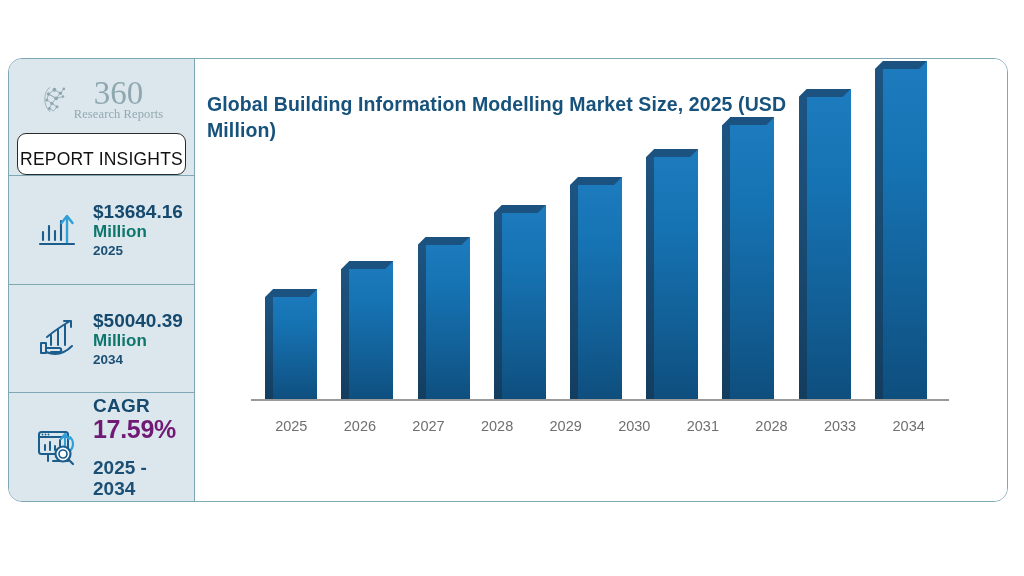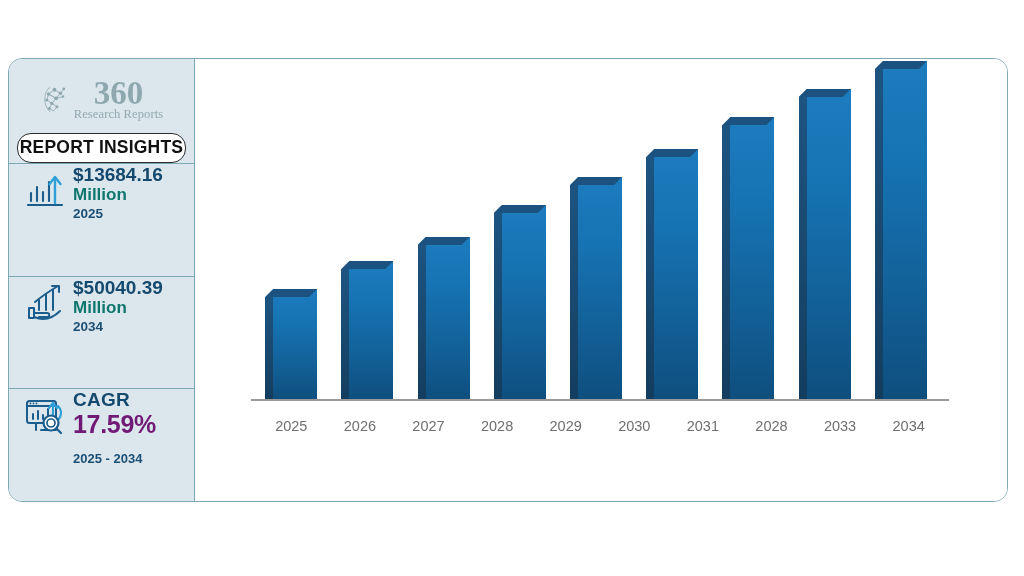--- a/index.html
+++ b/index.html
@@ -65,21 +65,21 @@
   }
   .brand-words {
     display: flex;
     flex-direction: column;
     align-items: center;
     line-height: 1;
   }
   .brand-360 {
     font-family: "Liberation Serif", serif;
     font-size: 33px;
-    font-weight: bold;
+    font-weight: normal;
     color: #8fa8b0;
     letter-spacing: 0px;
     line-height: 0.95;
   }
   .brand-sub {
     font-family: "Liberation Serif", serif;
     font-size: 12.5px;
     color: #93a9b1;
     letter-spacing: 0.1px;
     margin-top: -1px;
@@ -89,41 +89,42 @@
     display: flex;
     justify-content: center;
     padding: 0 8px;
     margin-top: -2px;
   }
   .insights-badge {
     width: 100%;
     text-align: center;
     background: #ffffff;
     border: 1.6px solid #2b2b2b;
-    border-radius: 14px;
-    padding: 3px 0 4px;
+    border-radius: 9px;
+    padding: 15px 0 4px;
     font-size: 17.5px;
-    font-weight: bold;
+    font-weight: normal;
     color: #111111;
     letter-spacing: 0.2px;
     box-sizing: border-box;
   }
 
   .divider {
     height: 0;
     border-top: 1.5px solid #7fa8b5;
     width: 100%;
   }
 
   .stat-row {
     flex: 1 1 0;
     display: flex;
-    align-items: flex-start;
-    padding: 0 6px 0 10px;
+    align-items: center;
+    padding: 0 6px 0 22px;
     box-sizing: border-box;
+    gap: 8px;
     min-height: 0;
   }
   .stat-icon {
     width: 54px;
     height: 54px;
     flex: 0 0 54px;
     display: flex;
     align-items: center;
     justify-content: center;
   }
@@ -157,21 +158,21 @@
     letter-spacing: 0.3px;
   }
   .cagr-value {
     font-size: 25px;
     font-weight: bold;
     color: #701a75;
     letter-spacing: -0.3px;
     line-height: 1.05;
   }
   .cagr-period {
-    font-size: 13px;
+    font-size: 19px;
     font-weight: bold;
     color: #1b4f74;
     margin-top: 15px;
   }
 
   
   #chart-pane {
     flex: 1 1 auto;
     position: relative;
     background: #ffffff;
@@ -411,20 +412,21 @@
         <div class="cagr-label">CAGR</div>
         <div class="cagr-value">17.59%</div>
         <div class="cagr-period">2025 - 2034</div>
       </div>
     </div>
 
   </div>
 
   <div id="chart-pane">
 
+    <div id="chart-title">Global Building Information Modelling Market Size, 2025 (USD Million)</div>
 
     <div id="plot">
       <div id="bars">
           <div class="bar-slot">
             <div class="bar3d" style="height: 112px;">
               <div class="bar-side"></div>
               <div class="bar-front"></div>
               <div class="bar-top"></div>
             </div>
           </div>

